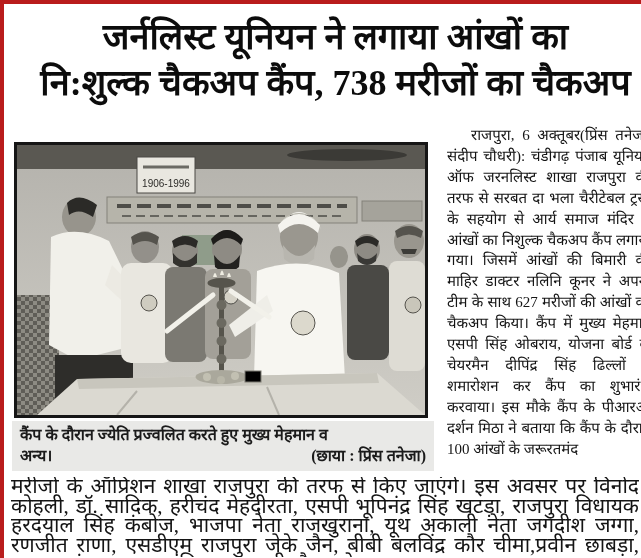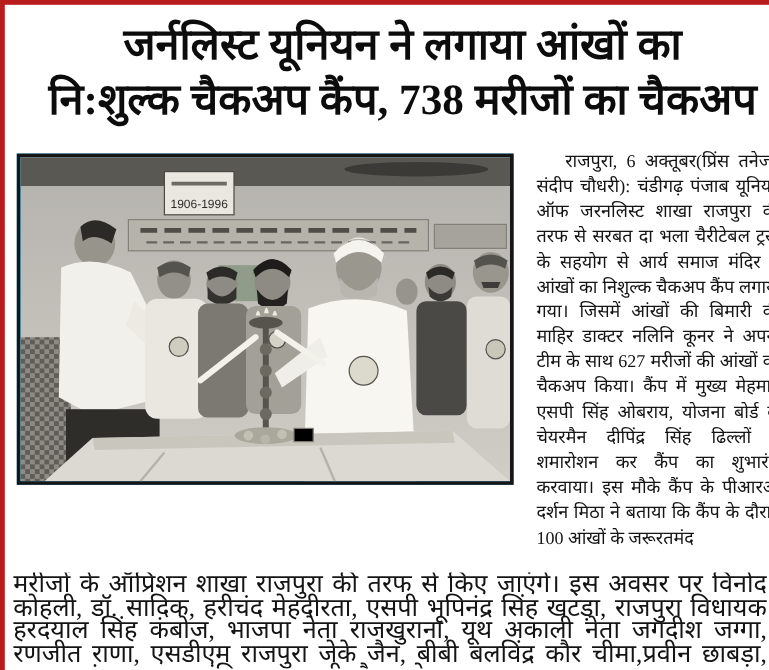--- a/index.html
+++ b/index.html
@@ -15,22 +15,22 @@
   }
   
   .headline{
     position:absolute;left:0;top:10px;width:100%;
     text-align:center;font-weight:bold;color:#0c0c0c;
     font-size:36px;line-height:46px;letter-spacing:0px;
   }
   .headline div{white-space:nowrap;}
   
   .photo-frame{
-    position:absolute;left:10px;top:124px;width:408px;height:270px;
-    border:3px solid #161616;background:#0ea5e9;
+    position:absolute;left:10px;top:138px;width:408px;height:270px;
+    border:3px solid #161616;background:#f9a8d4;
   }
   .photo-frame svg{display:block;width:100%;height:100%;}
   
   .caption{
     position:absolute;left:8px;top:417px;width:406px;
     background:#e9e9e7;
     padding:3px 8px 5px 8px;
     font-weight:bold;font-size:16px;line-height:21px;color:#1b1b1b;
   }
   .caption-row2{display:flex;justify-content:space-between;}
@@ -177,20 +177,27 @@
         <rect x="228" y="226" width="16" height="11" fill="#ececе4" stroke="#7c7a72"></rect>
       </g>
 
       <g>
         <line x1="150" y1="186" x2="196" y2="150" stroke="#f2f1ea" stroke-width="5" stroke-linecap="round"></line>
         <line x1="252" y1="172" x2="214" y2="146" stroke="#f2f1ea" stroke-width="5" stroke-linecap="round"></line>
       </g>
     </svg>
   </div>
 
+  <div class="caption">
+    <div>कैंप के दौरान ज्येति प्रज्वलित करते हुए मुख्य मेहमान व</div>
+    <div class="caption-row2">
+      <span>अन्य।</span>
+      <span>(छाया : प्रिंस तनेजा)</span>
+    </div>
+  </div>
 
   <div class="right-col">
     <p>राजपुरा, 6 अक्तूबर(प्रिंस तनेजा, संदीप चौधरी): चंडीगढ़ पंजाब यूनियन ऑफ जरनलिस्ट शाखा राजपुरा की तरफ से सरबत दा भला चैरीटेबल ट्रस्ट के सहयोग से आर्य समाज मंदिर में आंखों का निशुल्क चैकअप कैंप लगाया गया। जिसमें आंखों की बिमारी की माहिर डाक्टर नलिनि कूनर ने अपनी टीम के साथ 627 मरीजों की आंखों का चैकअप किया। कैंप में मुख्य मेहमान एसपी सिंह ओबराय, योजना बोर्ड के चेयरमैन दीपिंद्र सिंह ढिल्लों ने शमारोशन कर कैंप का शुभारंभ करवाया। इस मौके कैंप के पीआरओ दर्शन मिठा ने बताया कि कैंप के दौरान 100 आंखों के जरूरतमंद</p>
   </div>
 
   <div class="bottom-par">
     <p>मरीजों के ऑप्रिशन शाखा राजपुरा की तरफ से किए जाएंगे। इस अवसर पर विनोद कोहली, डॉ. सादिक, हरीचंद मेहदीरता, एसपी भूपिनंद्र सिंह खटड़ा, राजपुरा विधायक हरदयाल सिंह कंबोज, भाजपा नेता राजखुराना, यूथ अकाली नेता जगदीश जग्गा, रणजीत राणा, एसडीएम राजपुरा जेके जैन, बीबी बलविंद्र कौर चीमा,प्रवीन छाबड़ा, भाजपा मंडल प्रधान शांति सपरा आदी मौजूद थे।</p>
   </div>
 
 </div>

